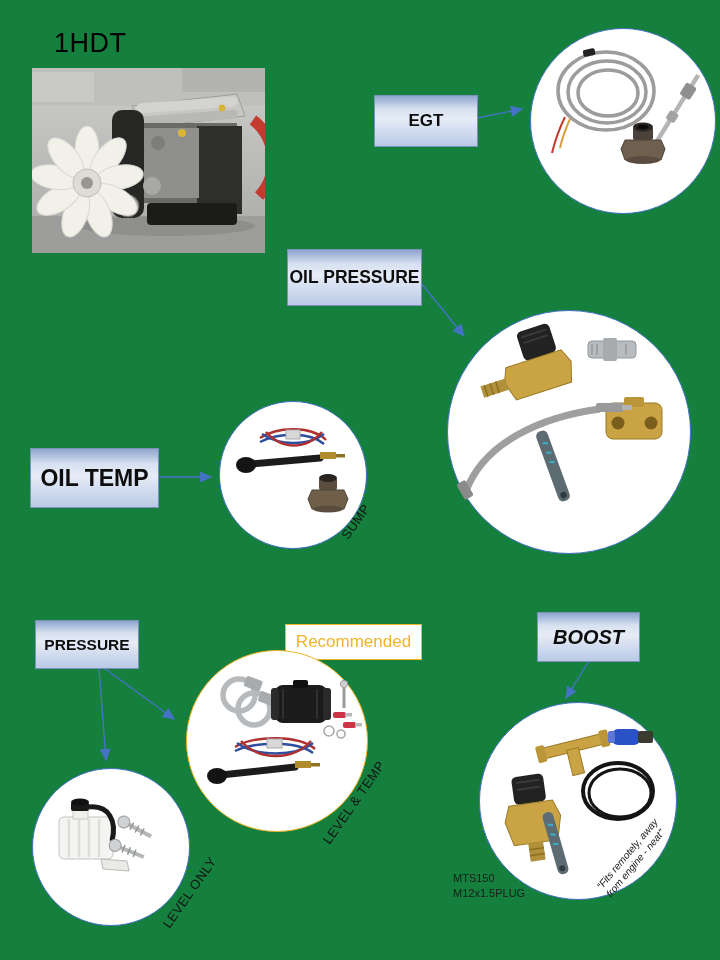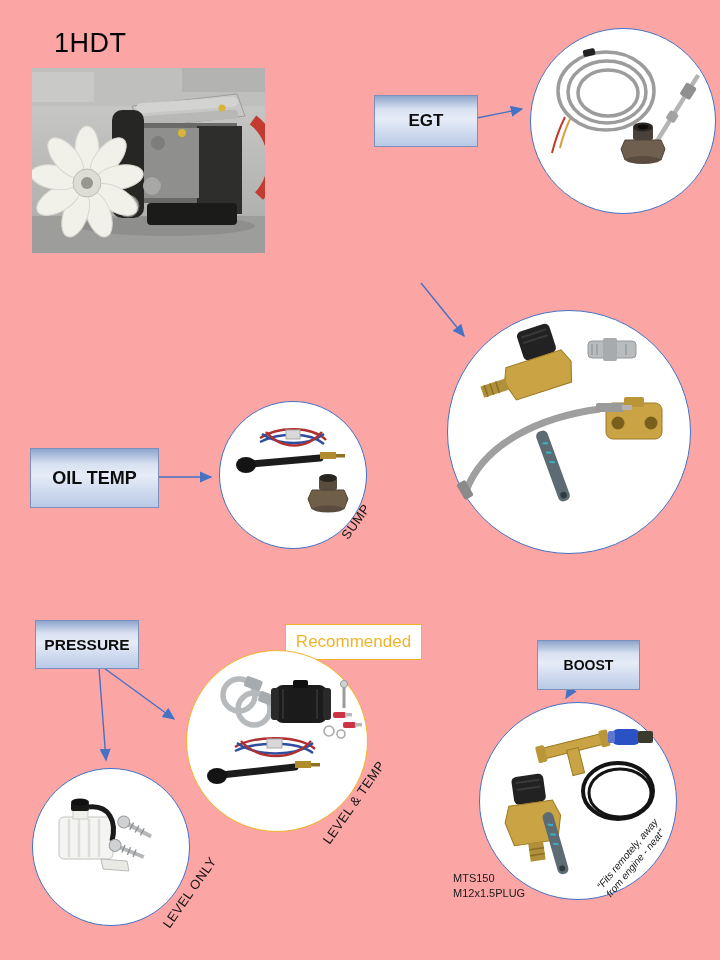--- a/index.html
+++ b/index.html
@@ -1,16 +1,16 @@
 <!DOCTYPE html>
 <html><head>
 <meta charset="utf-8">
 <style>
   html,body{margin:0;padding:0;background:#fff;}
-  #canvas{position:relative;width:720px;height:960px;background:#fca5a5;overflow:hidden;
+  #canvas{position:relative;width:720px;height:960px;background:#15803d;overflow:hidden;
           font-family:"Liberation Sans",sans-serif;color:#111;}
   .abs{position:absolute;}
   .page-title{font-size:27px;color:#000;letter-spacing:.5px;}
   .label-box{display:flex;align-items:center;justify-content:center;
     background:linear-gradient(180deg,#8ea5cd 0%,#d8e1f1 26%,#e6ecf7 46%,#b9c9e6 100%);
     border:1px solid #7b90ba;font-weight:bold;color:#0d0d0d;text-align:right;}
   .gold-box{display:flex;align-items:center;justify-content:center;background:#fff;
     border:1.6px solid #f0b429;color:#f0b429;font-size:17px;}
   .kit-circle{border:1.4px solid #4472c4;border-radius:50%;background:#fff;}
   .kit-circle.gold{border-color:#f0b429;}
@@ -83,23 +83,24 @@
       <line x1="477" y1="118" x2="522" y2="109" marker-end="url(#ah)"></line>
       <line x1="421" y1="283" x2="464" y2="336" marker-end="url(#ah)"></line>
       <line x1="158" y1="477" x2="211" y2="477" marker-end="url(#ah)"></line>
       <line x1="104" y1="668" x2="174" y2="719" marker-end="url(#ah)"></line>
       <line x1="99" y1="668" x2="106" y2="760" marker-end="url(#ah)"></line>
       <line x1="589" y1="661" x2="566" y2="698" marker-end="url(#ah)"></line>
     </g>
   </svg>
 
   <div class="abs label-box" style="left:374px;top:95px;width:102px;height:50px;font-size:17px;">EGT</div>
-  <div class="abs label-box" style="left:30px;top:448px;width:127px;height:58px;font-size:18px;">OIL TEMP</div>
+  <div class="abs label-box" style="left:287px;top:249px;width:133px;height:55px;font-size:17.5px;">OIL PRESSURE</div>
+  <div class="abs label-box" style="left:30px;top:448px;width:127px;height:58px;font-size:23px;">OIL TEMP</div>
   <div class="abs label-box" style="left:35px;top:620px;width:102px;height:47px;font-size:15.5px;">PRESSURE</div>
-  <div class="abs label-box" style="left:537px;top:640px;width:101px;height:48px;font-size:14px;">BOOST</div>
+  <div class="abs label-box" style="left:537px;top:612px;width:101px;height:48px;font-size:20px;font-style:italic;">BOOST</div>
   <div class="abs gold-box" style="left:285px;top:590px;width:135px;height:34px;margin-top:34px;">Recommended</div>
 
   <div class="abs kit-circle" style="left:530px;top:28px;width:184px;height:184px;">
     <svg width="184" height="184" viewBox="0 0 184 184">
       <g fill="none" stroke="#9c9c9c" stroke-width="3.5">
         <ellipse cx="75" cy="62" rx="48" ry="39"></ellipse>
         <ellipse cx="76" cy="63" rx="39" ry="31"></ellipse>
         <ellipse cx="77" cy="64" rx="30" ry="23"></ellipse>
       </g>
       <rect x="52" y="20" width="12" height="7" rx="2" fill="#222" transform="rotate(-12 58 23)"></rect>

